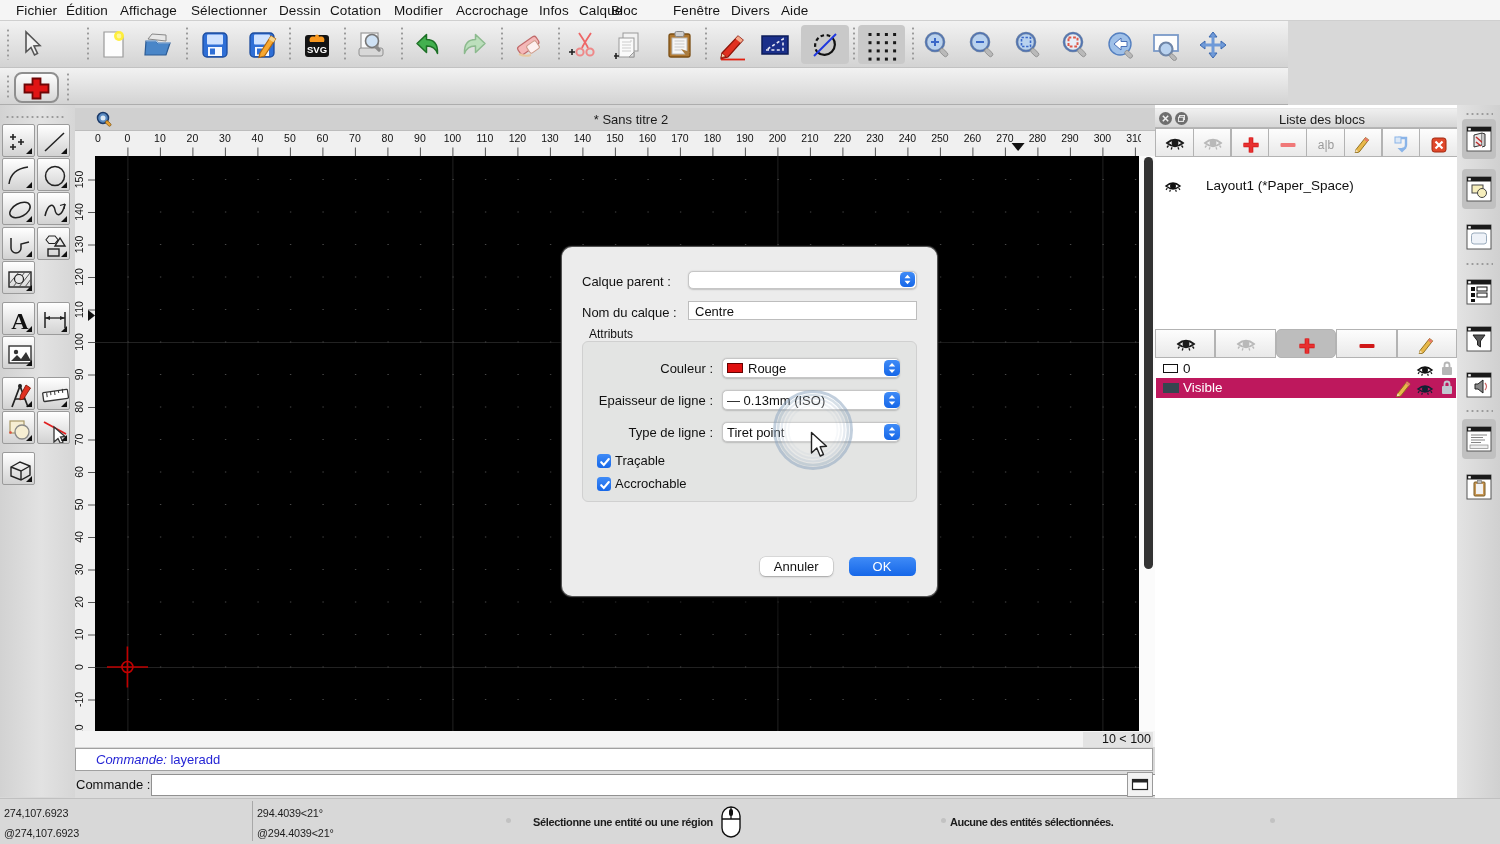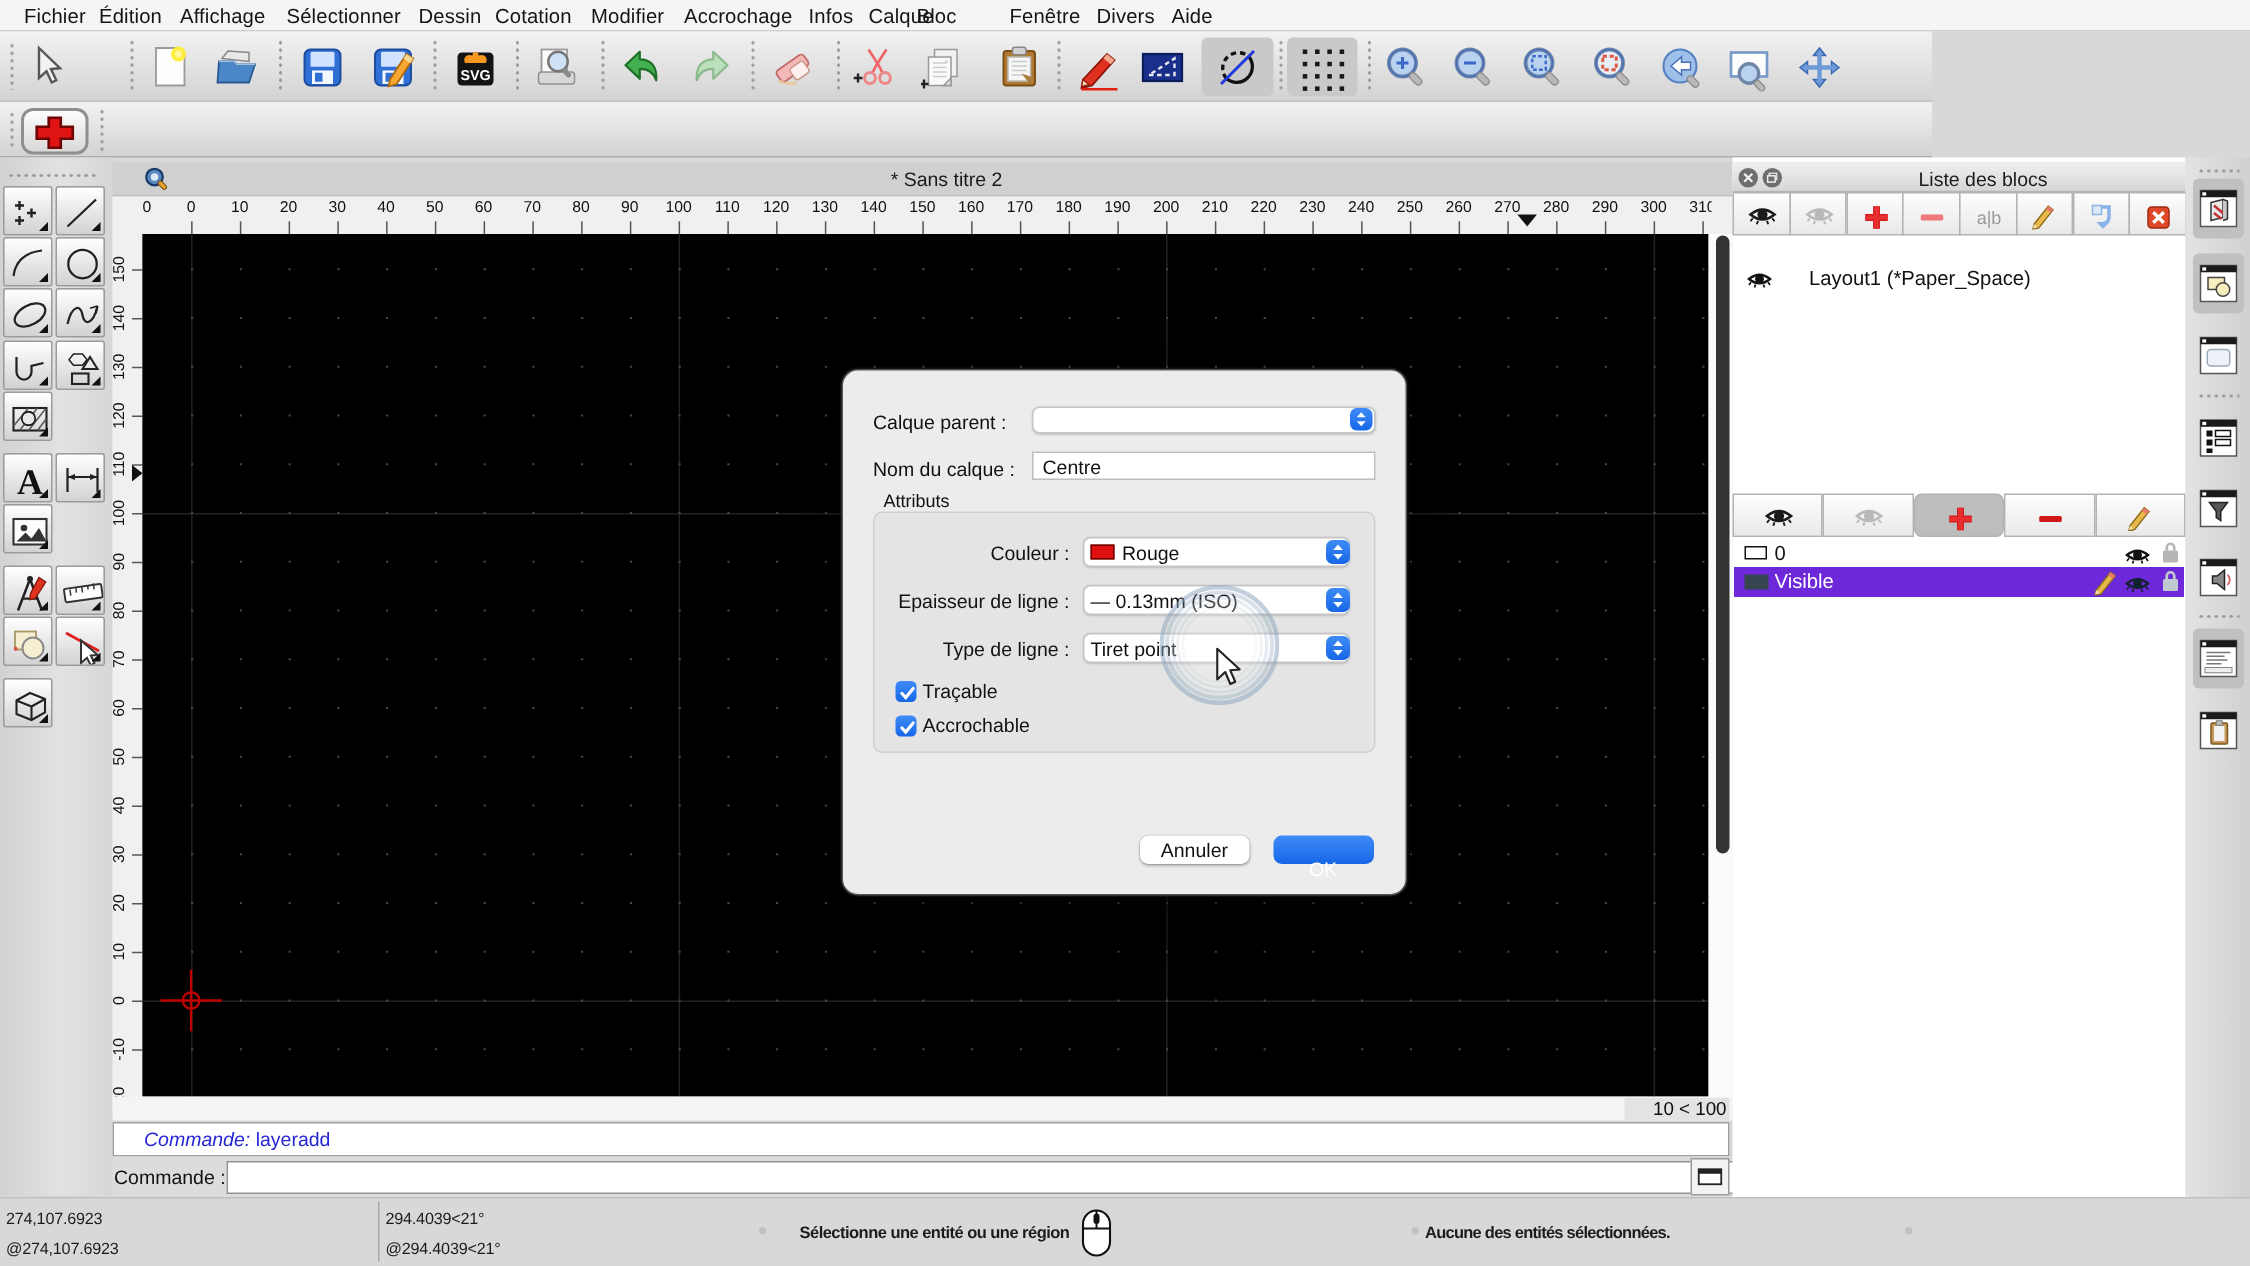--- a/index.html
+++ b/index.html
@@ -28,21 +28,21 @@
 #zoomlbl{left:1083px;top:732px;width:70px;height:15px;background:#e3e3e3;font-size:12.5px;color:#111;text-align:right;padding-right:2px;}
 #cmdhist{left:75px;top:748px;width:1078px;height:23px;background:#fff;border:1px solid #a0a0a0;font-size:13px;padding:3px 0 0 20px;}
 #cmdrow{left:75px;top:771px;width:1080px;height:27px;background:#dcdcdc;}
 #cmdinput{position:absolute;left:76px;top:3px;width:1052px;height:22px;background:#fff;border:1px solid #919191;}
 #cmdbtn{position:absolute;left:1052px;top:1px;width:26px;height:25px;background:#f2f2f2;border:1px solid #9a9a9a;}
 #rpanel{left:1155px;top:105px;width:302px;height:693px;background:#fff;}
 .phead{position:absolute;left:0;width:302px;height:20px;background:linear-gradient(#efefef,#d6d6d6);border-top:1px solid #e8e8e8;border-bottom:1px solid #b5b5b5;}
 .phead .t{position:absolute;left:16px;width:302px;top:3px;text-align:center;font-size:13px;font-weight:500;color:#1c1c1c;}
 .pbtn{position:absolute;background:linear-gradient(#fdfdfd,#e9e9e9);border:1px solid #b3b3b3;}
 .rowsel-g{background:#cdcdcd;}
-.rowsel-b{background:#6d28d9;color:#fff;text-decoration:underline;}
+.rowsel-b{background:#be185d;color:#fff;text-decoration:underline;}
 #dock{left:1457px;top:105px;width:43px;height:693px;background:linear-gradient(90deg,#e3e3e3,#d0d0d0);}
 .dockbtn{position:absolute;left:5px;width:34px;height:40px;}
 .dockbtn.sel{background:#c0c0c0;border-radius:4px;}
 #statusbar{left:0;top:798px;width:1500px;height:46px;background:#d8d8d8;border-top:1px solid #c0c0c0;}
 #statusbar .s{position:absolute;font-size:10.8px;color:#1c1c1c;letter-spacing:-.15px;}
 #dialog{left:562px;top:247px;width:375px;height:349px;background:#ececec;border-radius:10px;
  box-shadow:0 0 0 1px rgba(90,90,90,.9),0 0 0 2px rgba(40,40,40,.35),0 18px 50px rgba(0,0,0,.55);}
 #dialog .lbl{position:absolute;font-size:13px;color:#111;}
 .combo{position:absolute;background:#fff;border:1px solid #c6c6c6;border-radius:5px;box-shadow:0 .5px 1.5px rgba(0,0,0,.18);}
 .stepper{position:absolute;background:linear-gradient(#3f8bf7,#1667e8);border-radius:4.5px;}
@@ -768,21 +768,21 @@
       </svg>
     </div>
     <span class="lbl" style="left:53px;top:206px">Traçable</span>
 <div class="chk" style="left:34.5px;top:229.5px">
       <svg width="14" height="14" viewBox="0 0 14 14">
         <path d="M3.2 7.2 l2.6 2.8 L10.8 4" fill="none" stroke="#fff" stroke-width="2.1" stroke-linecap="round"></path>
       </svg>
     </div>
     <span class="lbl" style="left:53px;top:229px">Accrochable</span>
 <div class="btn" style="left:198px;top:310px;width:72.5px;background:#fff;box-shadow:0 0 0 .5px rgba(0,0,0,.15),0 1px 2px rgba(0,0,0,.25);color:#111;padding-top:2px">Annuler</div>
-<div class="btn" style="left:286.5px;top:310px;width:67px;background:linear-gradient(#3f8bf7,#1667e8);color:#fff;padding-top:15px">OK</div>
+<div class="btn" style="left:286.5px;top:310px;width:67px;background:linear-gradient(#3f8bf7,#1667e8);color:#fff;padding-top:2px">OK</div>
 <div class="abs" style="left:210.6px;top:143px"><svg width="80" height="80" viewBox="0 0 80 80">
         <circle cx="40" cy="40" r="33" fill="#ffffff" opacity="0.20"></circle>
         <circle cx="40" cy="40" r="38.5" fill="none" stroke="#8ba3bd" stroke-width="3" opacity="0.52"></circle>
         <circle cx="40" cy="40" r="35" fill="none" stroke="#8ba3bd" stroke-width="2.6" opacity="0.34"></circle>
         <circle cx="40" cy="40" r="31.5" fill="none" stroke="#8ba3bd" stroke-width="2.2" opacity="0.22"></circle>
         <circle cx="40" cy="40" r="28" fill="none" stroke="#8ba3bd" stroke-width="2" opacity="0.13"></circle>
         <circle cx="40" cy="40" r="24.5" fill="none" stroke="#8ba3bd" stroke-width="1.8" opacity="0.08"></circle>
       </svg></div>
 <div class="abs" style="left:248px;top:184px"><svg width="20" height="30" viewBox="0 0 20 30">
         <path d="M1.5 1.5 L1.5 22 L6.8 17 L10.2 25 L13.5 23.5 L10.1 15.8 L16.5 15.3 Z" fill="#fdfdfd" stroke="#222" stroke-width="1.4" stroke-linejoin="round"></path>

